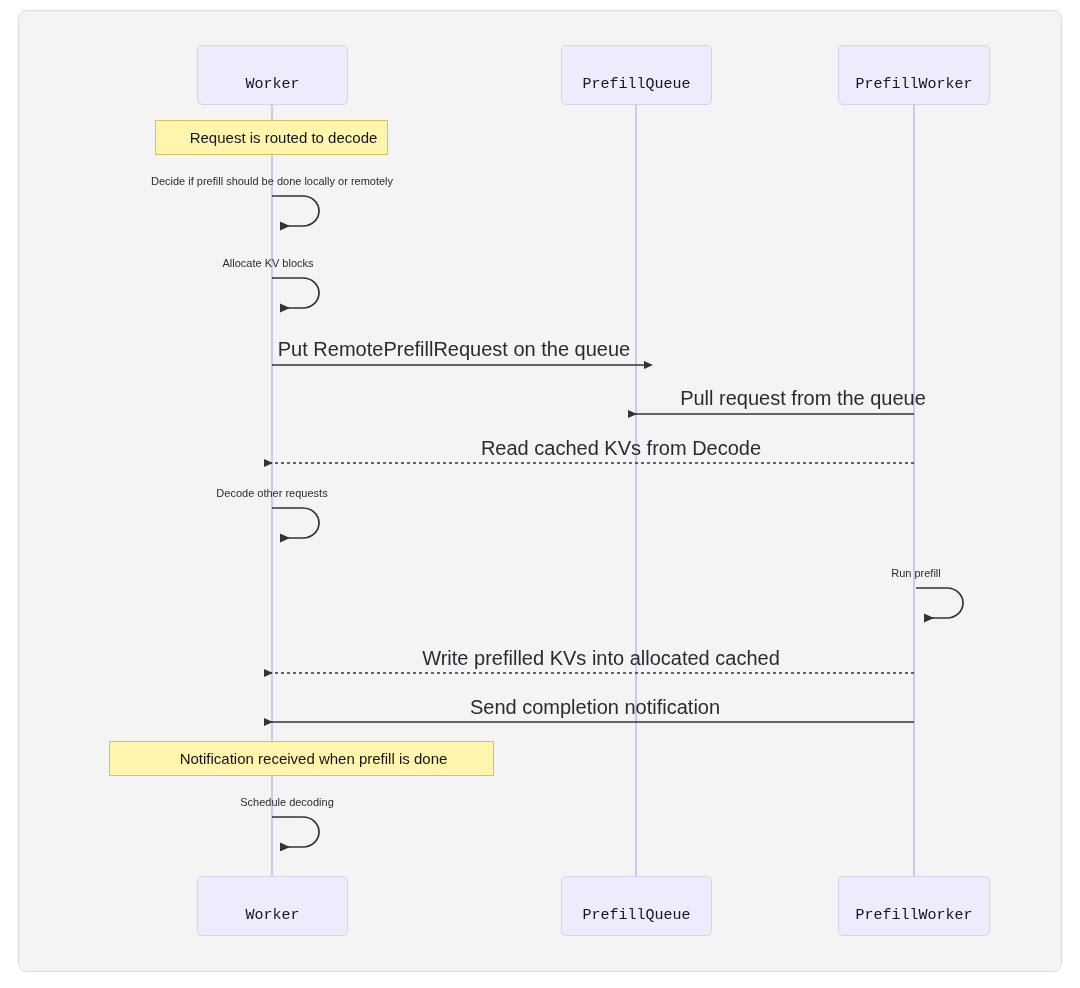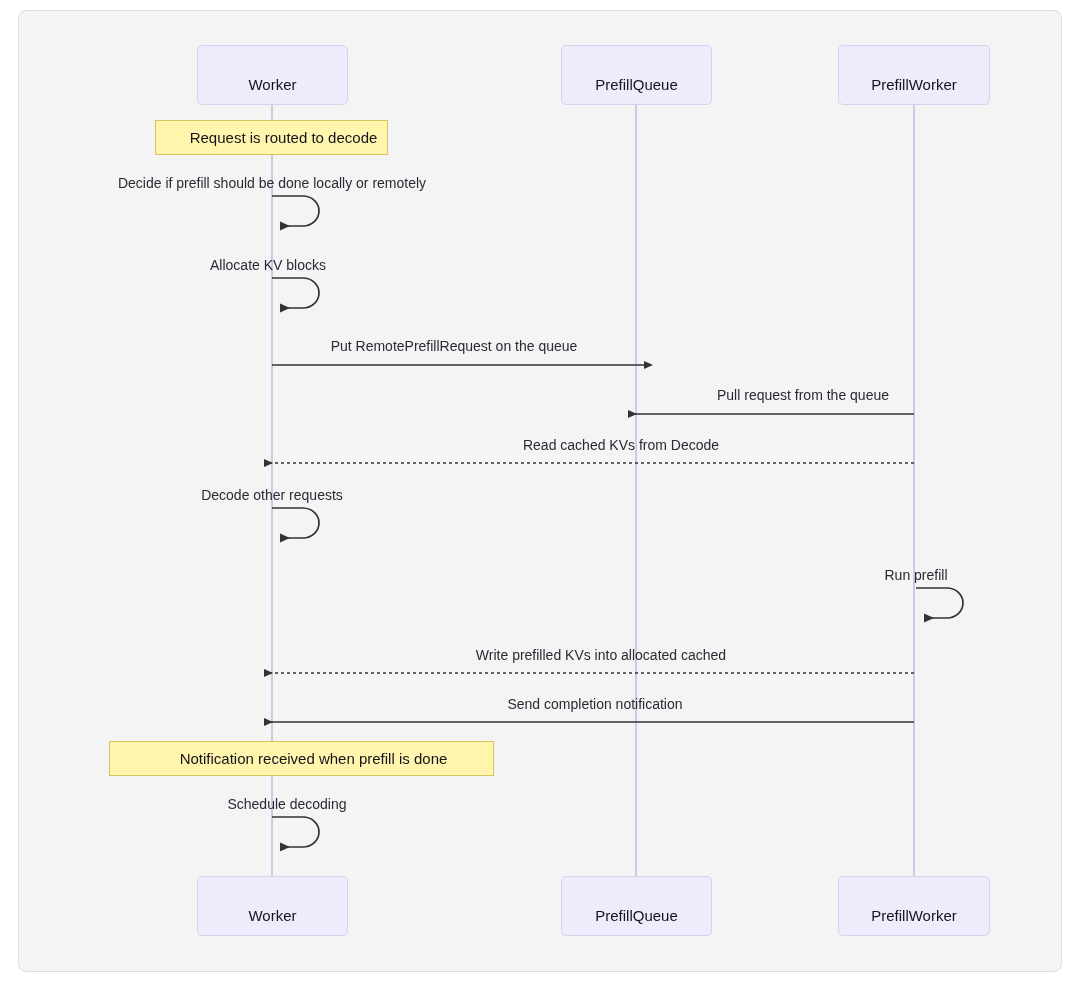--- a/index.html
+++ b/index.html
@@ -39,21 +39,21 @@
     position: absolute;
     background: #ececfd;
     border: 1px solid #d6d2ee;
     border-radius: 5px;
     box-sizing: border-box;
     display: flex;
     align-items: center;
     justify-content: center;
   }
   .participant-label {
-    font-family: Liberation Sans, sans-serif;
+    font-family: Liberation Mono, monospace;
     font-size: 15px;
     color: #15141a;
     white-space: nowrap;
     margin-top: 19px;
   }
   .note-box {
     position: absolute;
     background: #fff5ad;
     border: 1px solid #d6c35a;
     box-sizing: border-box;
@@ -65,30 +65,30 @@
   .note-label {
     font-family: "Liberation Sans", sans-serif;
     font-size: 15px;
     color: #15141a;
     white-space: nowrap;
     padding: 0 14px;
   }
   .msg-label {
     position: absolute;
     font-family: "Liberation Sans", sans-serif;
-    font-size: 14px;
+    font-size: 20px;
     color: #2a2a35;
     white-space: nowrap;
     transform: translateX(-50%);
     text-align: center;
   }
   .loop-label {
     position: absolute;
     font-family: "Liberation Sans", sans-serif;
-    font-size: 14px;
+    font-size: 11px;
     color: #2a2a35;
     white-space: nowrap;
     transform: translateX(-50%);
     text-align: center;
   }
 </style>
 </head>
 <body>
 
 <div id="root">

